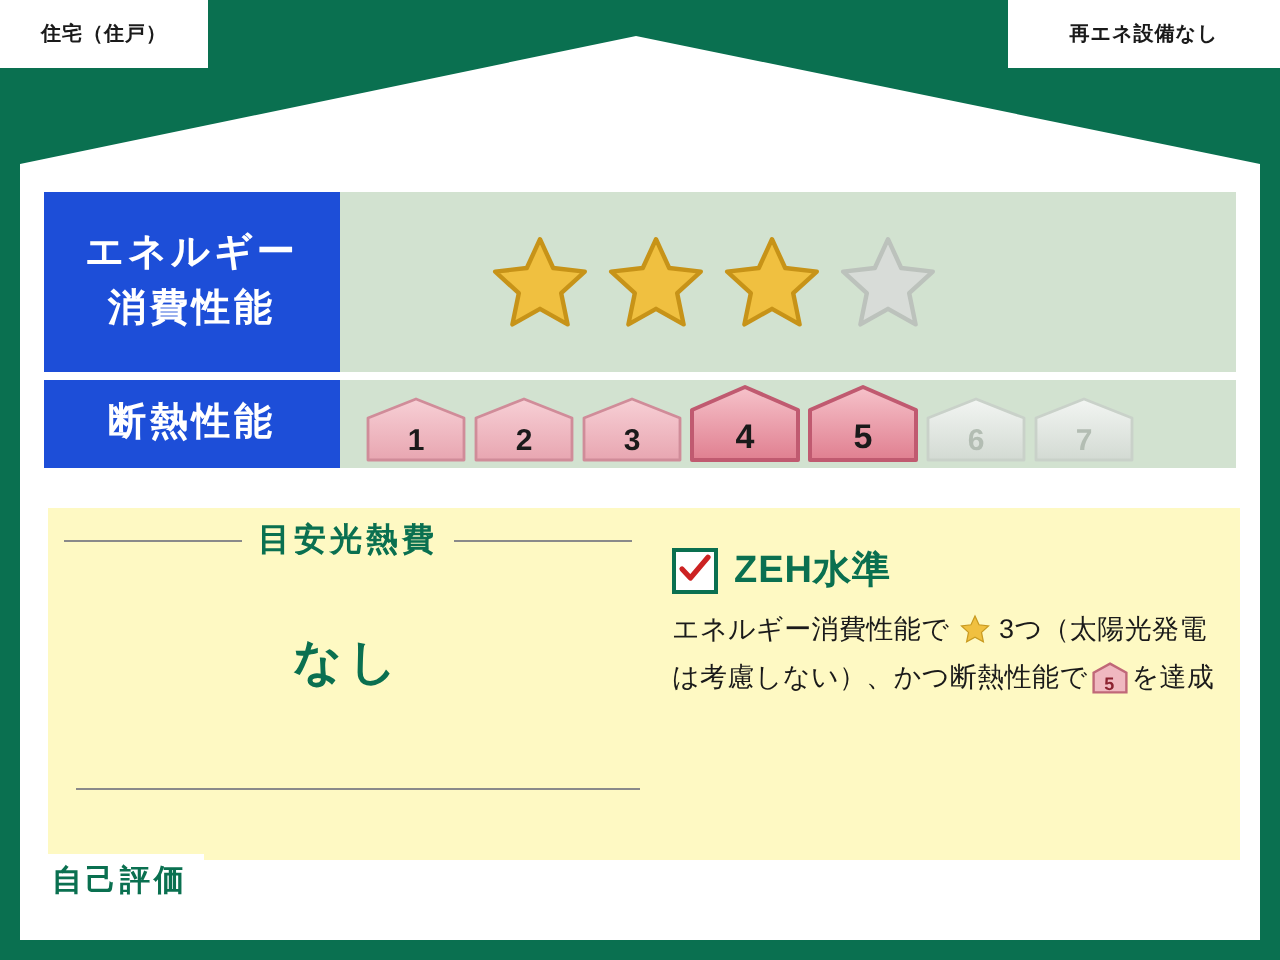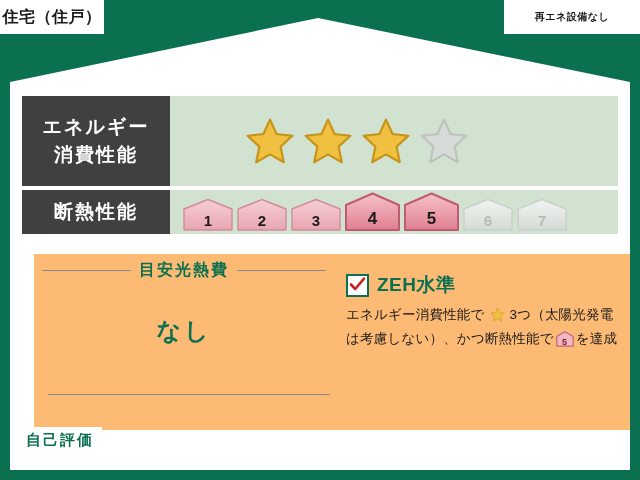--- a/index.html
+++ b/index.html
@@ -17,21 +17,21 @@
   
   .corner-tag{
     position:absolute;top:0;
     background:#ffffff;
     color:#1a1a1a;
     font-weight:bold;
     display:flex;align-items:center;justify-content:center;
     letter-spacing:.5px;
     z-index:6;
   }
-  #tag-left{left:0;width:104px;height:34px;font-size:16px;}
+  #tag-left{left:0;width:104px;height:34px;font-size:10px;}
   #tag-right{right:0;width:136px;height:34px;font-size:10px;}
 
   
   #house{
     position:absolute;left:10px;top:18px;
     width:620px;height:452px;
     z-index:1;
     pointer-events:none;
   }
   #house svg{display:block;}
@@ -48,21 +48,21 @@
   
   #panel{
     position:absolute;left:22px;top:96px;
     width:596px;height:334px;
     z-index:4;
   }
 
   
   .perf-row{position:relative;display:flex;align-items:stretch;background:#d2e2d0;}
   .perf-label{
-    background:#404040;color:#ffffff;
+    background:#1d4ed8;color:#ffffff;
     font-weight:bold;font-size:19px;letter-spacing:2px;
     display:flex;flex-direction:column;align-items:center;justify-content:center;
     width:148px;flex:none;line-height:1.5;text-align:center;
   }
   .perf-body{flex:1;display:flex;align-items:center;}
 
   #row-energy{height:90px;}
   #row-insul{height:44px;margin-top:4px;}
 
   
@@ -74,22 +74,22 @@
   .ihouse{position:relative;display:block;}
   .ihouse svg{display:block;}
   .ihouse .inum{
     position:absolute;left:0;right:0;bottom:3px;
     text-align:center;font-weight:bold;
     font-family:"Liberation Sans",sans-serif;
   }
 
   
   #lower{
-    position:absolute;left:12px;top:158px;width:596px;height:176px;
-    background:#fdba74;
+    position:absolute;left:2px;top:158px;width:596px;height:176px;
+    background:#fef9c3;
   }
 
   
   #cost-col{position:absolute;left:0;top:0;width:300px;height:176px;}
   #cost-heading{
     display:flex;align-items:center;gap:8px;
     padding:6px 8px 0 8px;
   }
   #cost-heading .rule{flex:1;height:1px;background:#8a8a8a;}
   #cost-heading .txt{

